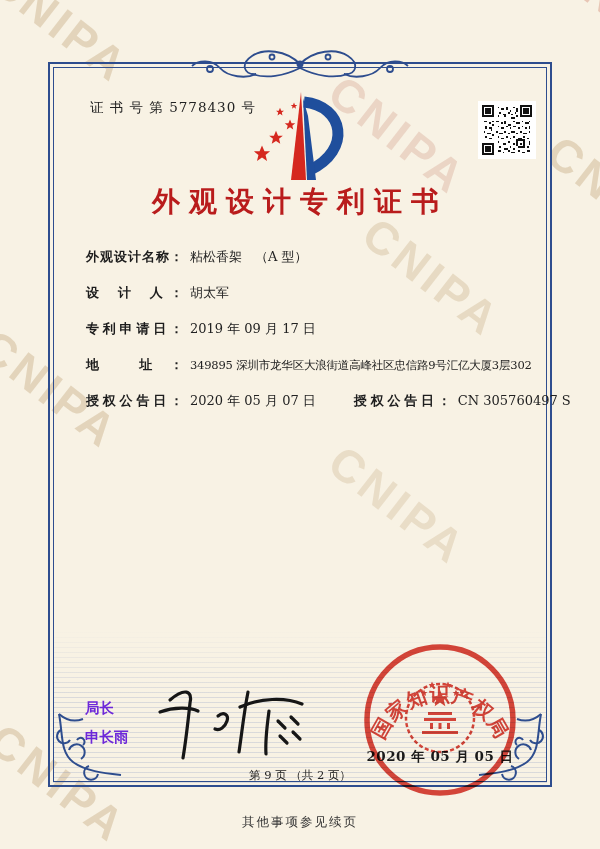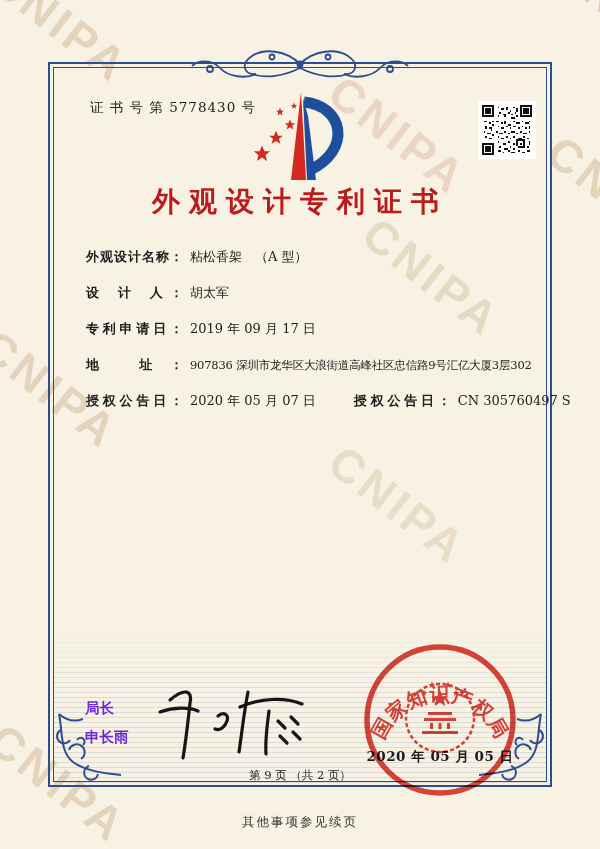--- a/index.html
+++ b/index.html
@@ -180,21 +180,21 @@
   <div class="frow">
     <span class="flabel">外观设计名称：</span><span class="fvalue">粘松香架　（A 型）</span>
   </div>
   <div class="frow">
     <span class="flabel">设 计 人：</span><span class="fvalue">胡太军</span>
   </div>
   <div class="frow">
     <span class="flabel">专利申请日：</span><span class="fvalue">2019 年 09 月 17 日</span>
   </div>
   <div class="frow">
-    <span class="flabel">地 址：</span><span class="fvalue small">907836 深圳市龙华区大浪街道高峰社区忠信路9号汇亿大厦3层302</span>
+    <span class="flabel">地 址：</span><span class="fvalue small">349895 深圳市龙华区大浪街道高峰社区忠信路9号汇亿大厦3层302</span>
   </div>
   <div class="frow">
     <span class="flabel">授权公告日：</span><span class="fvalue">2020 年 05 月 07 日</span><span class="flabel grant-pair2">授权公告日：</span><span class="fvalue">CN 305760497 S</span>
   </div>
 </div>
 
 <div class="abs signer">
   <div>局长</div>
   <div>申长雨</div>
 </div>

